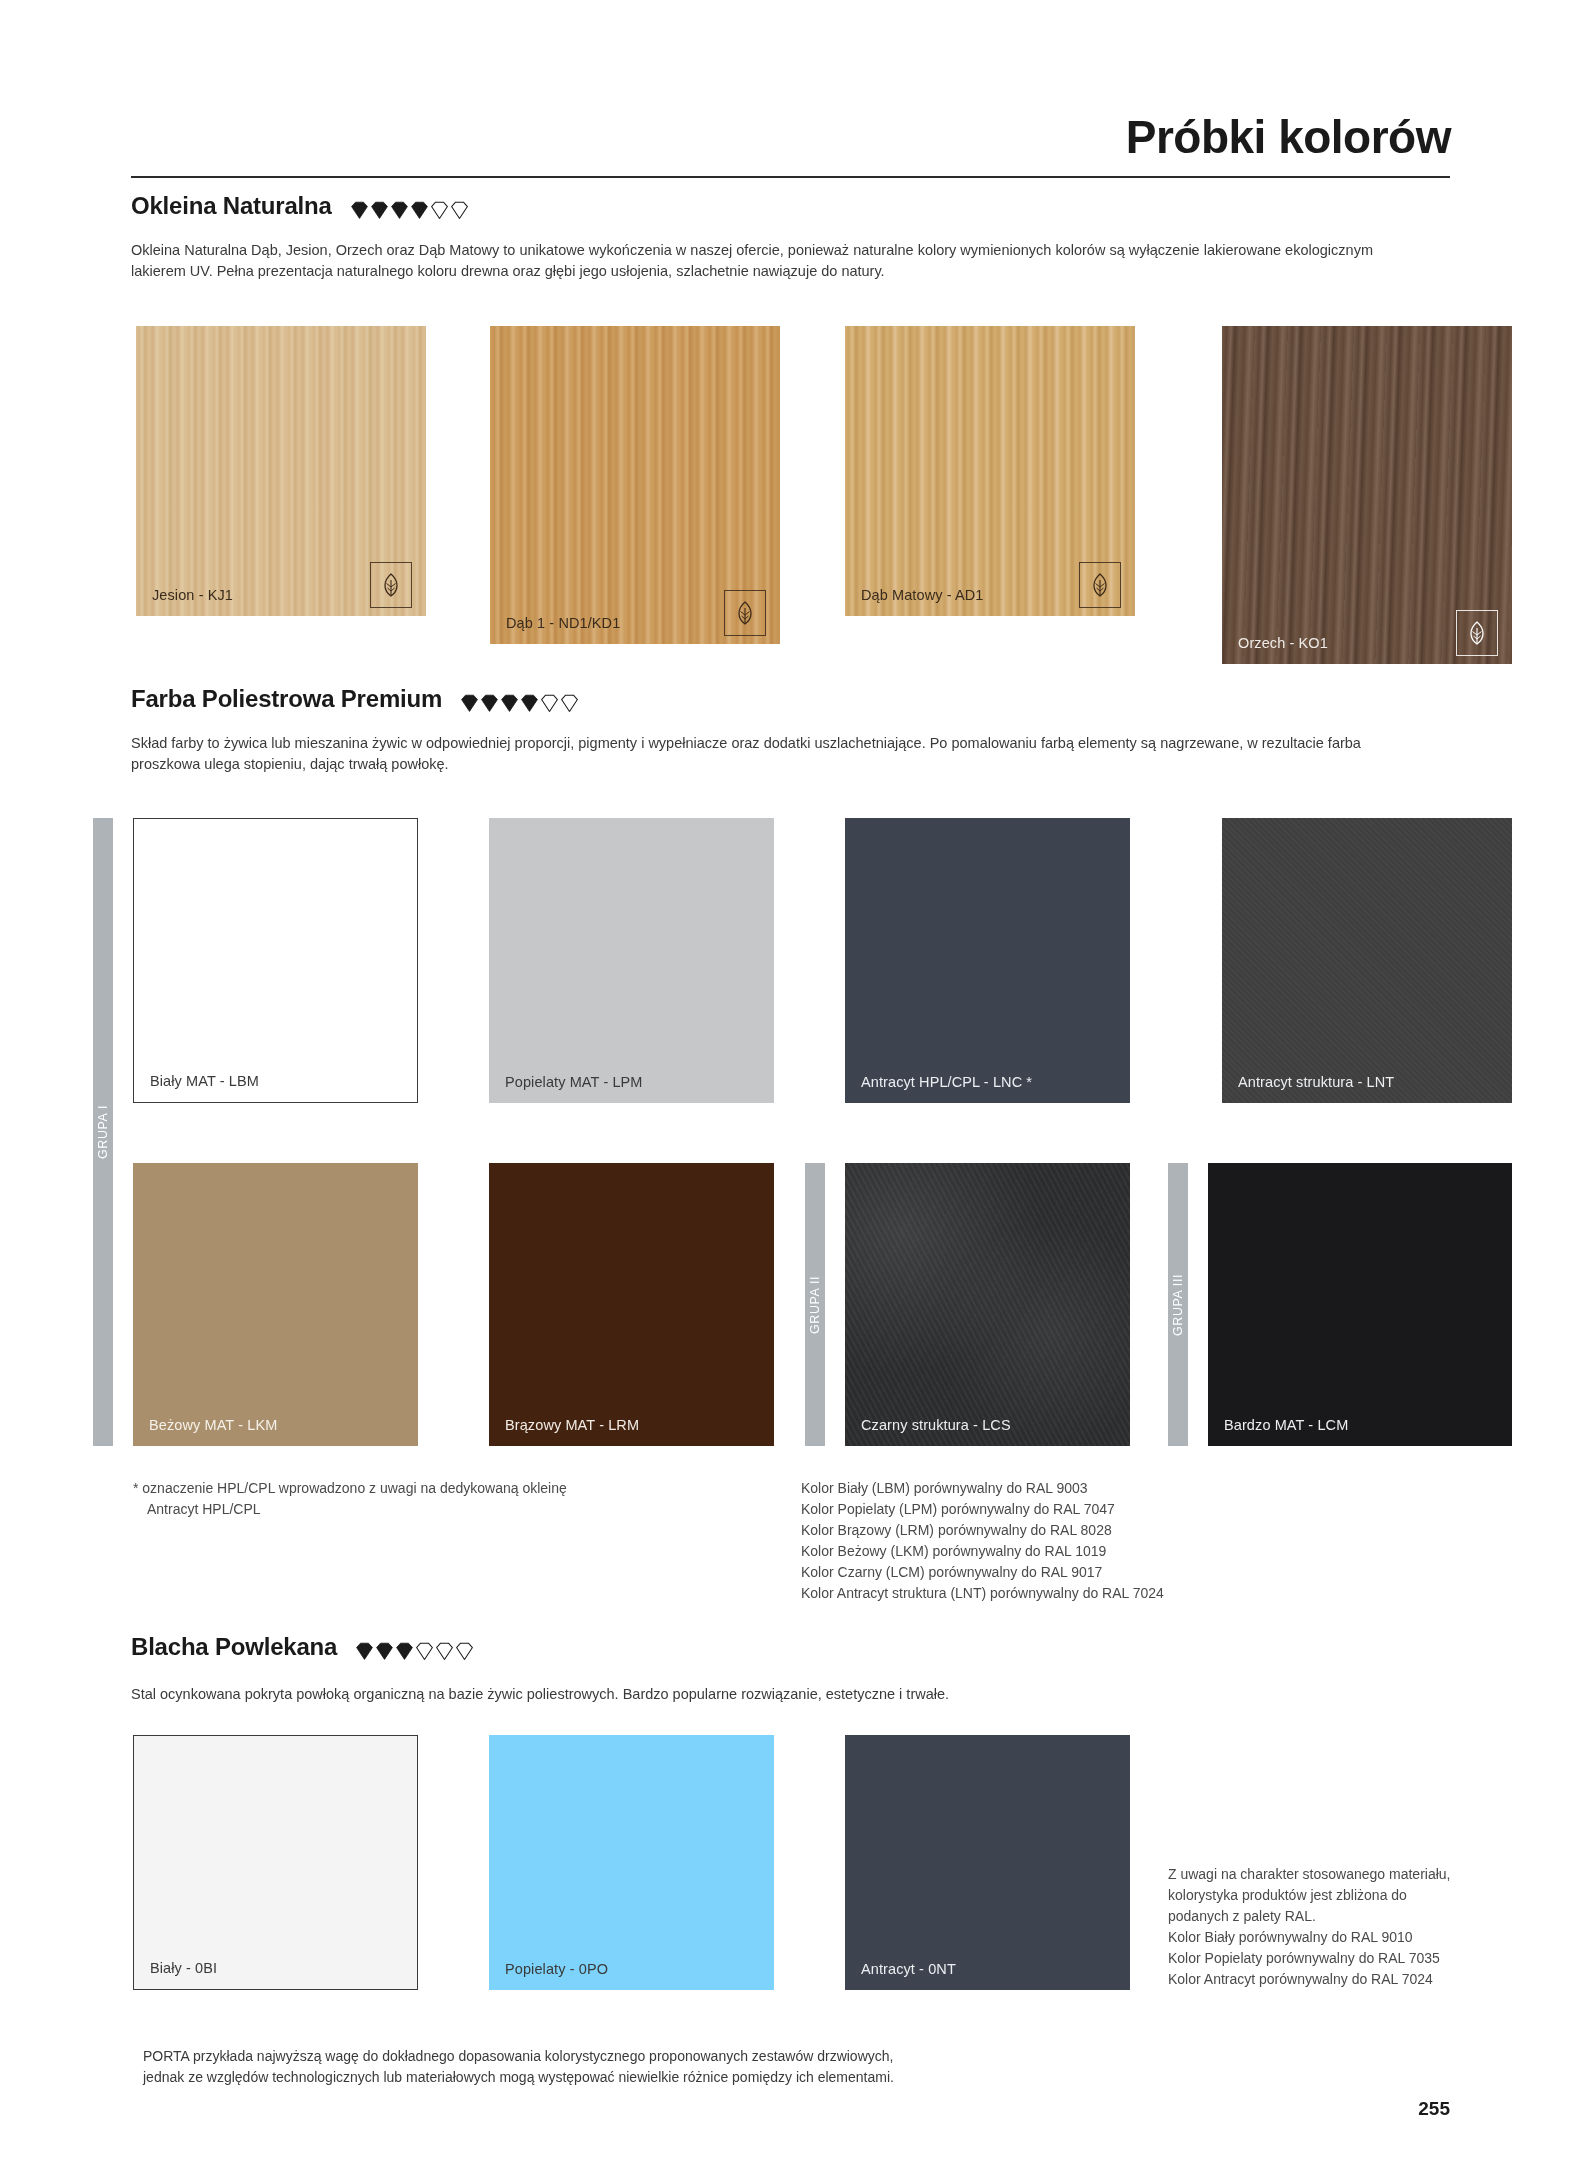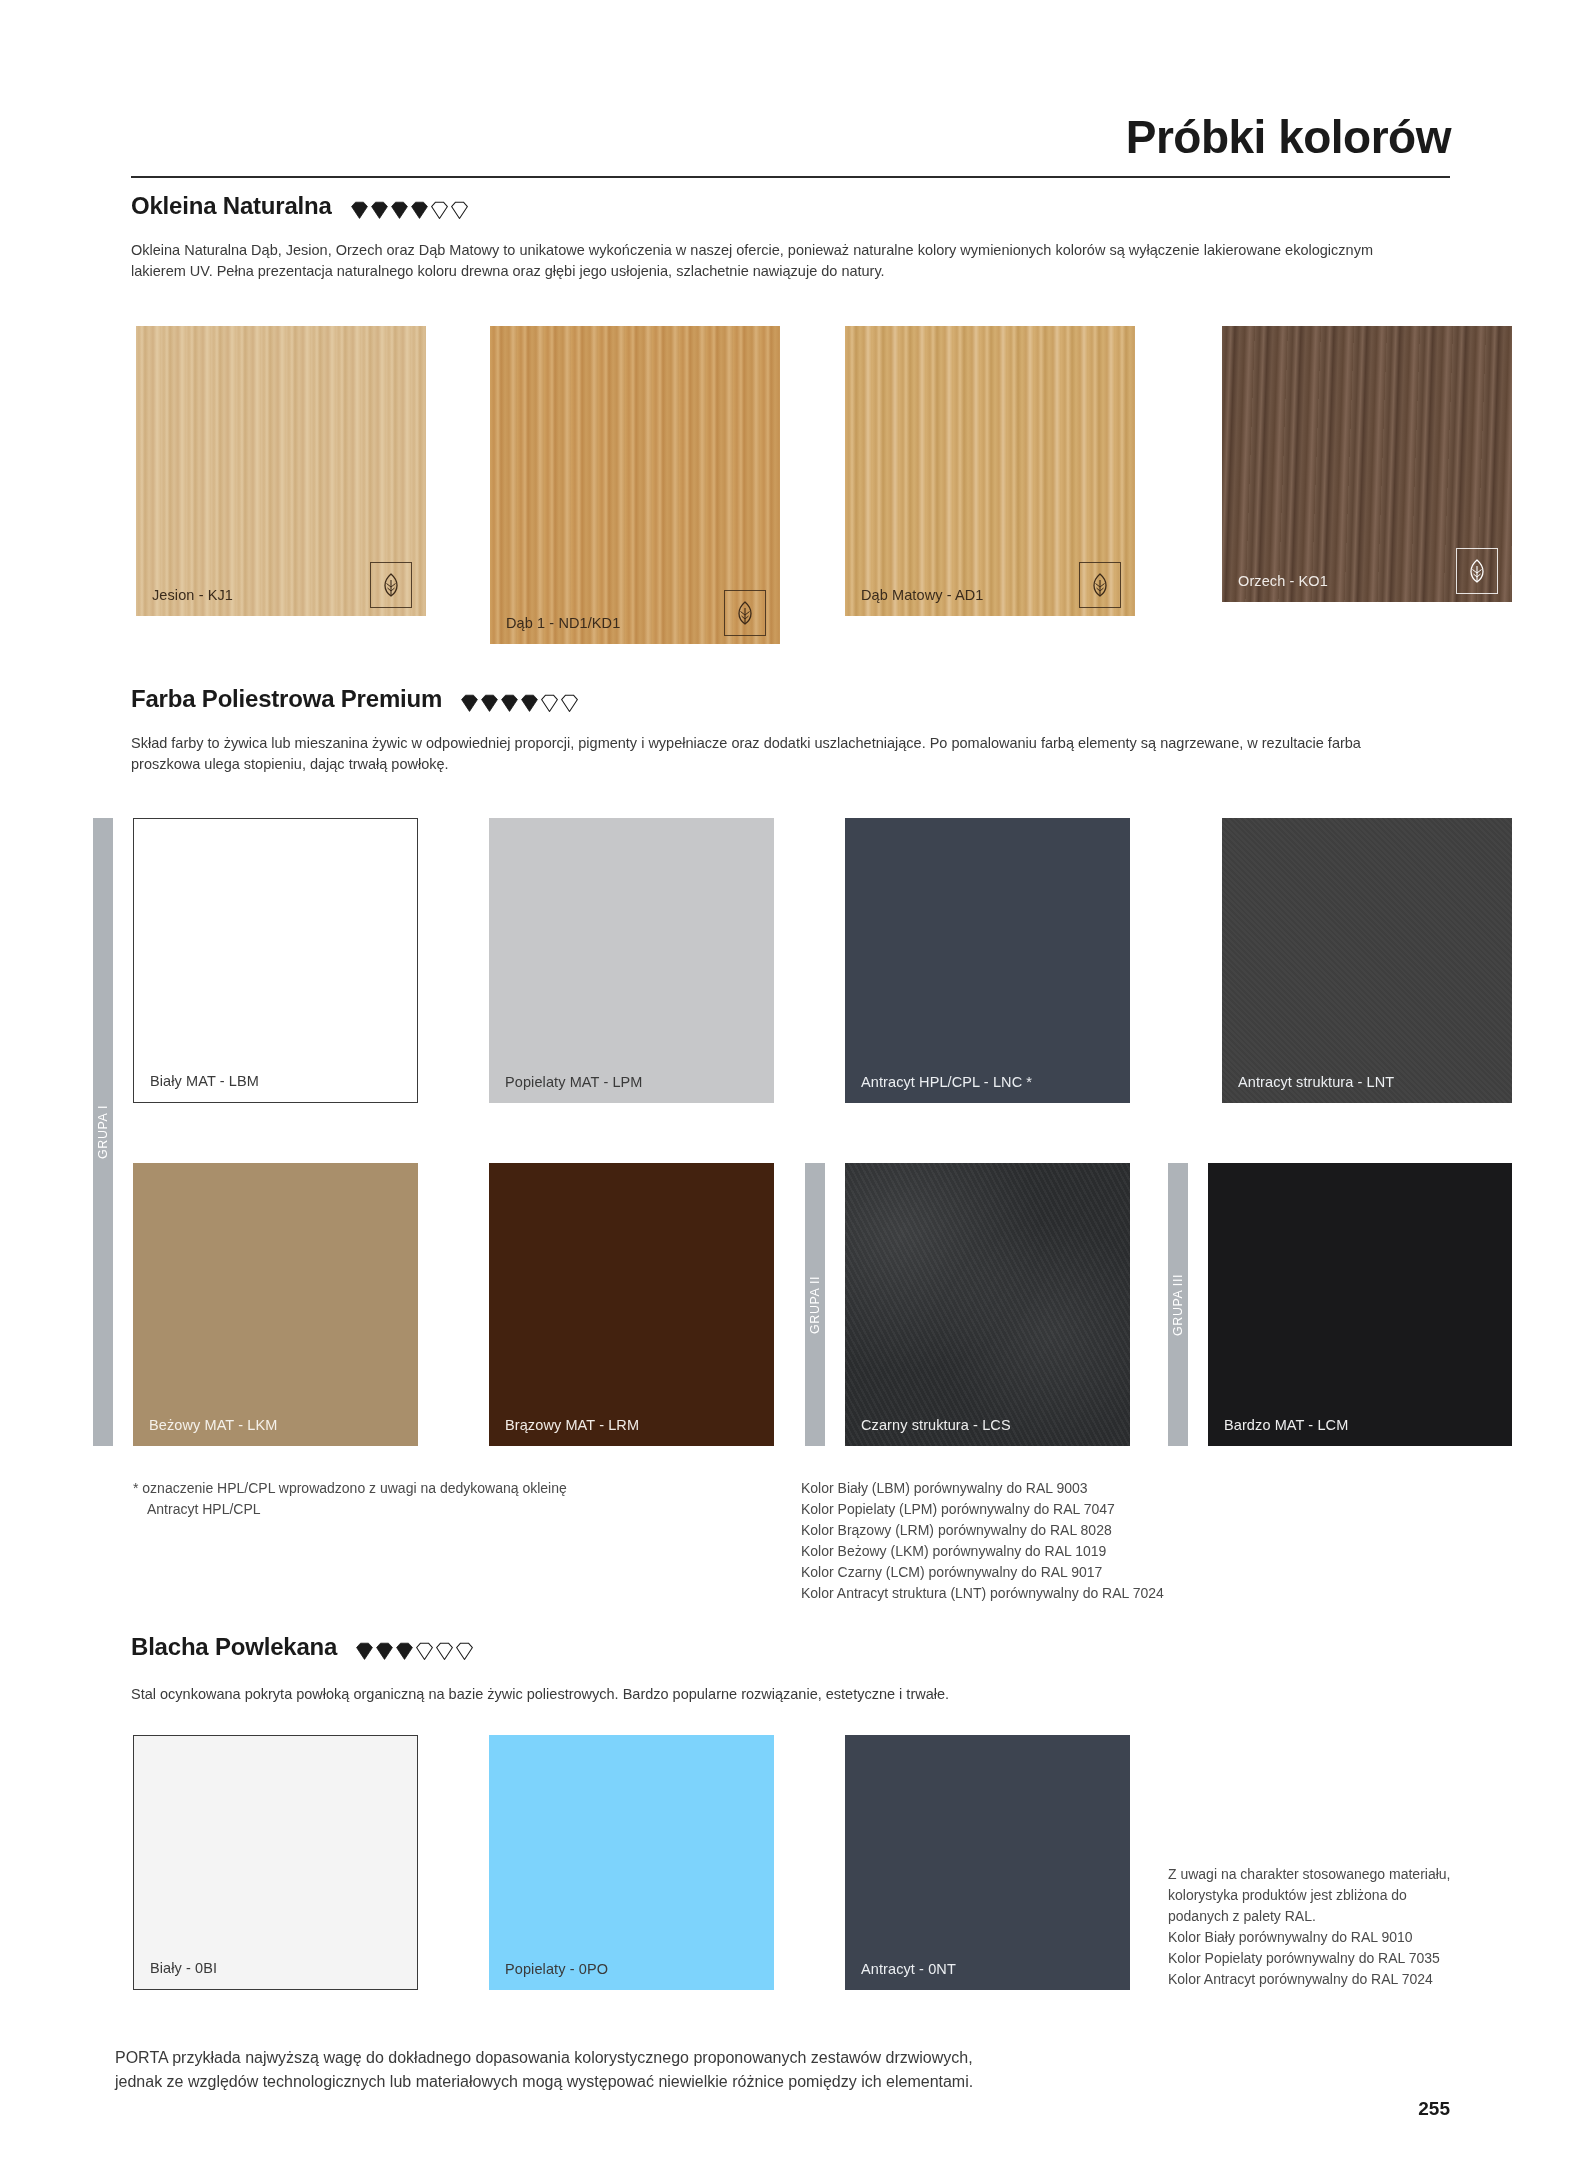--- a/index.html
+++ b/index.html
@@ -136,23 +136,23 @@
   .note .hang {
     display: block;
     padding-left: 14px;
     text-indent: -14px;
   }
   .note-line { display: block; }
 
   
   .footer-note {
     position: absolute;
-    left: 115px;
+    left: 143px;
     top: 2046px;
-    font-size: 16px;
+    font-size: 14px;
     line-height: 1.5;
     color: #3a3a3a;
   }
   .page-number {
     position: absolute;
     right: 131px;
     top: 2098px;
     font-size: 19px;
     font-weight: bold;
     color: #1a1a1a;
@@ -227,21 +227,21 @@
     <div class="swatch-label" style="color:#3a2b1c;">Dąb Matowy - AD1</div>
     <div class="leaf-badge">
       <svg width="24" height="28" viewBox="0 0 24 28" aria-hidden="true">
         <path d="M12 3 C4 10 4 19 12 25 C20 19 20 10 12 3 Z" fill="none" stroke="#3c2a19" stroke-width="1.3"></path>
         <path d="M12 25 L12 9" stroke="#3c2a19" stroke-width="1.1"></path>
         <path d="M12 16 L7.5 12.5 M12 16 L16.5 12.5 M12 20 L8.5 17 M12 20 L15.5 17" stroke="#3c2a19" stroke-width="1"></path>
       </svg>
     </div>
   </div>
 
-  <div class="swatch" style="left:1222px; top:326px; width:290px; height:276px;">
+  <div class="swatch" style="left:1222px; top:326px; width:290px; height:338px;">
     <div class="wood" style="position:absolute;inset:0;background:
          repeating-linear-gradient(92deg,#705746 0px,#5e4636 5px,#7b6150 9px,#543d2f 13px,#6d5443 18px,#604736 23px,#7e6352 28px,#654c3b 33px),
          radial-gradient(ellipse at 60% 40%, rgba(255,255,255,0.10), rgba(0,0,0,0.18) 70%);"></div>
     <div class="swatch-label" style="color:#f0ece8;">Orzech - KO1</div>
     <div class="leaf-badge light">
       <svg width="24" height="28" viewBox="0 0 24 28" aria-hidden="true">
         <path d="M12 3 C4 10 4 19 12 25 C20 19 20 10 12 3 Z" fill="none" stroke="#ffffff" stroke-width="1.3"></path>
         <path d="M12 25 L12 9" stroke="#ffffff" stroke-width="1.1"></path>
         <path d="M12 16 L7.5 12.5 M12 16 L16.5 12.5 M12 20 L8.5 17 M12 20 L15.5 17" stroke="#ffffff" stroke-width="1"></path>
       </svg>

